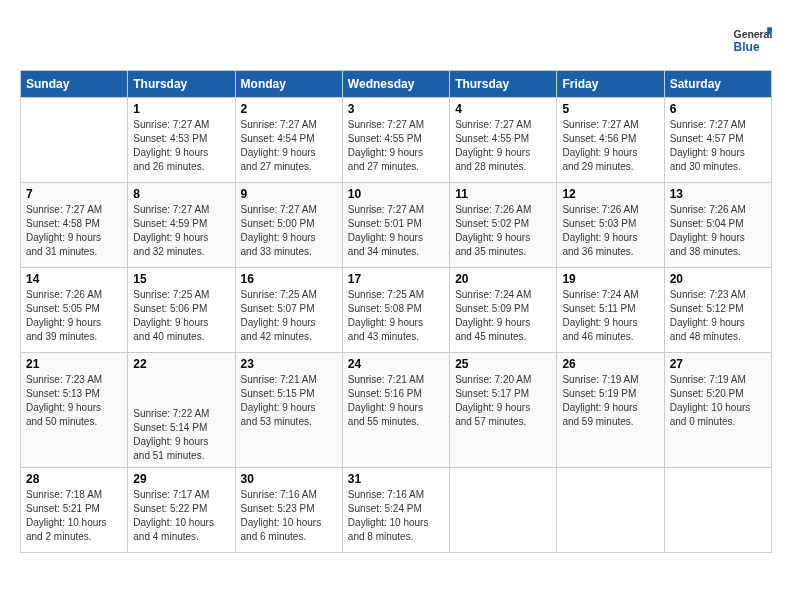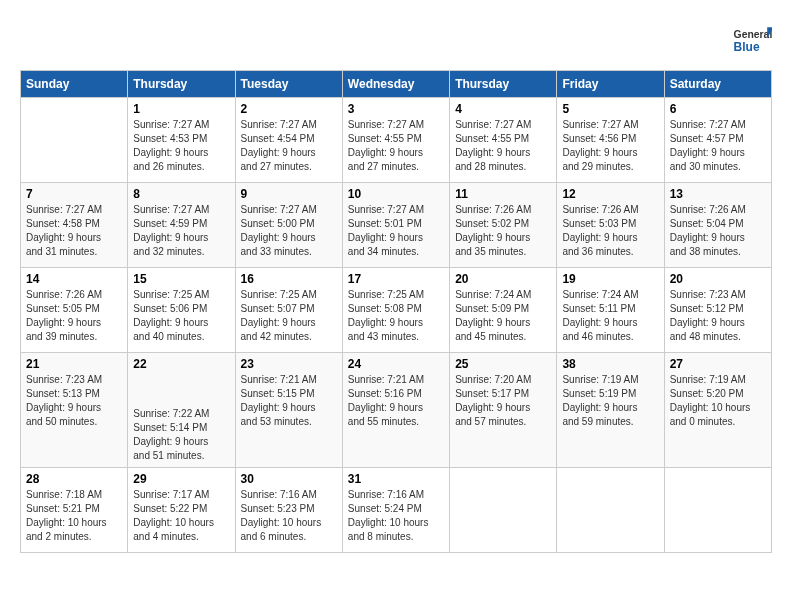--- a/index.html
+++ b/index.html
@@ -88,21 +88,21 @@
     <div class="month-title"></div>
     <div class="location"></div>
   </div>
 </div>
 
 <table>
   <thead>
     <tr id="days-header">
         <th>Sunday</th>
         <th>Thursday</th>
-        <th>Tuesday</th>
+        <th>Monday</th>
         <th>Wednesday</th>
         <th>Thursday</th>
         <th>Friday</th>
         <th>Saturday</th>
       </tr>
   </thead>
   <tbody id="calendar-body">
       <tr>
         <td class="empty-cell"></td>
         <td>
@@ -280,21 +280,21 @@
 and 55 minutes.</div>
         </td>
         <td>
           <div class="day-num">25</div>
           <div class="day-info" style="white-space: pre-line;">Sunrise: 7:20 AM
 Sunset: 5:17 PM
 Daylight: 9 hours
 and 57 minutes.</div>
         </td>
         <td>
-          <div class="day-num">38</div>
+          <div class="day-num">26</div>
           <div class="day-info" style="white-space: pre-line;">Sunrise: 7:19 AM
 Sunset: 5:19 PM
 Daylight: 9 hours
 and 59 minutes.</div>
         </td>
         <td>
           <div class="day-num">27</div>
           <div class="day-info" style="white-space: pre-line;">Sunrise: 7:19 AM
 Sunset: 5:20 PM
 Daylight: 10 hours

